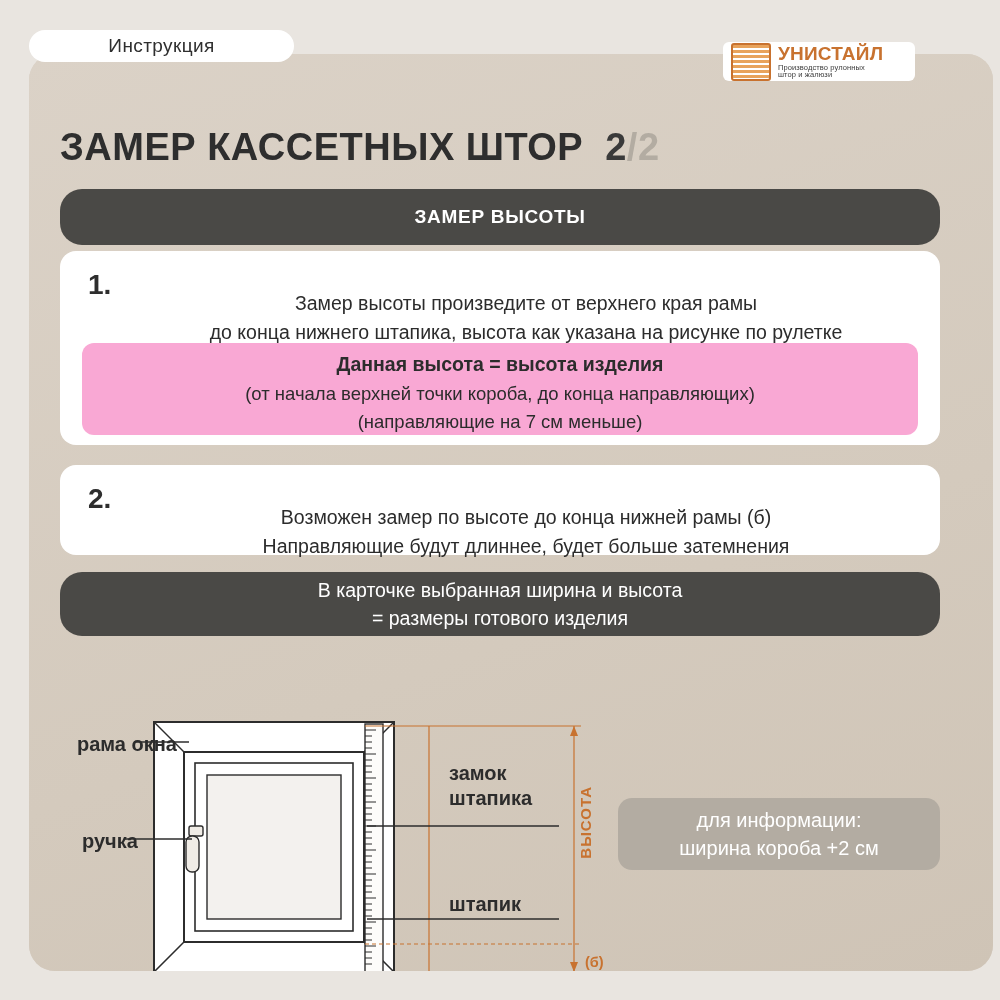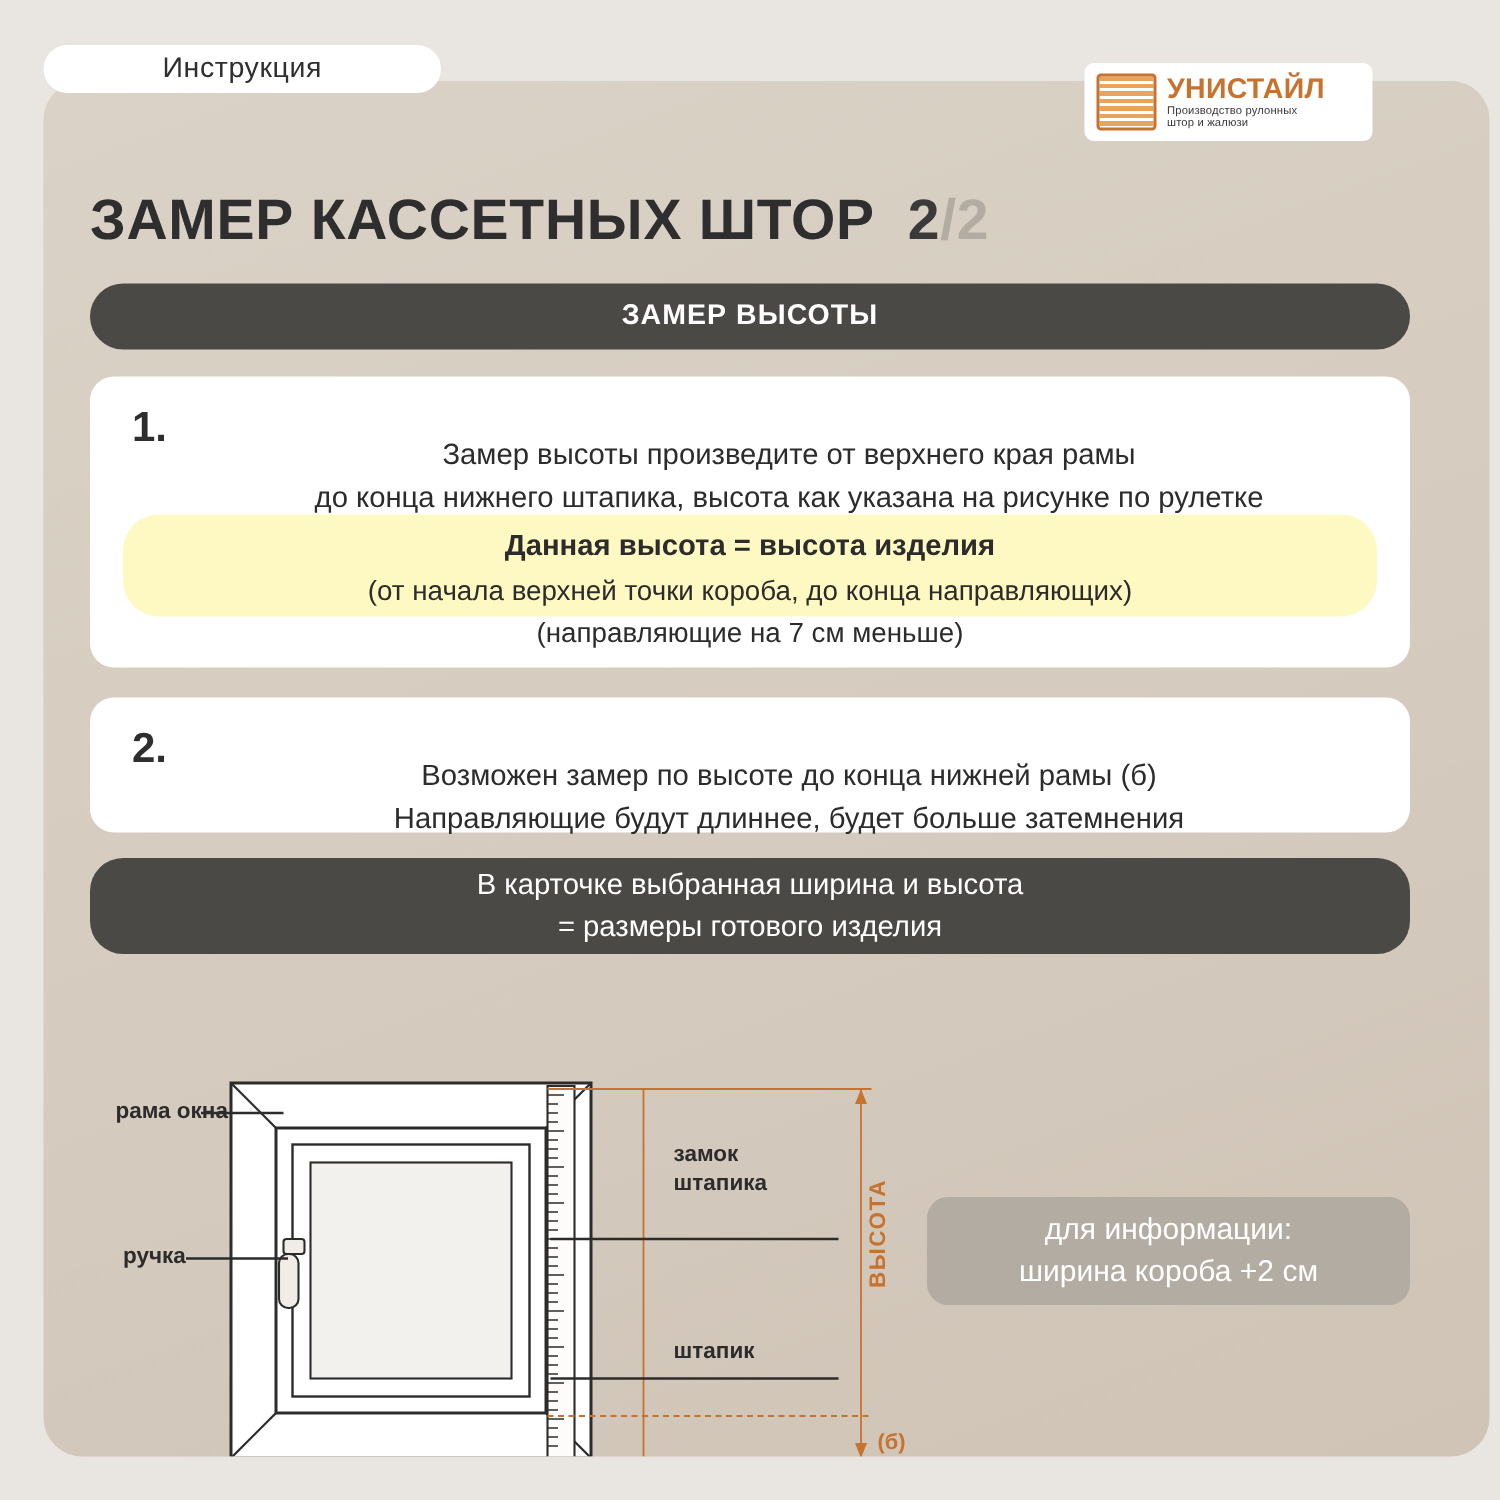--- a/index.html
+++ b/index.html
@@ -37,21 +37,21 @@
     letter-spacing: .4px;
     z-index: 5;
   }
 
   
   .logo-box {
     position: absolute;
     right: 85px;
     top: 42px;
     width: 192px;
-    height: 52px;
+    height: 39px;
     background: #ffffff;
     border-radius: 6px;
     display: flex;
     align-items: center;
     padding: 12px 8px;
     box-sizing: border-box;
     z-index: 6;
   }
   .logo-mark {
     width: 36px;
@@ -118,21 +118,21 @@
     border-radius: 22px;
     color: #ffffff;
     display: flex;
     align-items: center;
     justify-content: center;
     text-align: center;
     box-sizing: border-box;
   }
   #height-bar {
     top: 135px;
-    height: 44px;
+    height: 56px;
     font-size: 19px;
     font-weight: bold;
     letter-spacing: .7px;
   }
   #card-bar {
     top: 518px;
     height: 64px;
     font-size: 19.5px;
     line-height: 1.45;
     flex-direction: column;
@@ -171,23 +171,23 @@
     color: #2c2c2c;
     line-height: 1.5;
     margin-top: 20px;
   }
 
   .beige-note {
     position: absolute;
     left: 22px;
     right: 22px;
     top: 92px;
-    height: 68px;
-    background: #fef9c3;
-    border-radius: 24px;
+    height: 92px;
+    background: #f9a8d4;
+    border-radius: 12px;
     text-align: center;
     font-size: 18.5px;
     color: #2c2c2c;
     line-height: 1.52;
     padding-top: 7px;
     box-sizing: border-box;
   }
   .beige-note .bold { font-weight: bold; font-size: 19.5px; }
 
   
@@ -212,21 +212,21 @@
   
   .diagram {
     position: absolute;
     left: 0;
     top: 600px;
     width: 942px;
     height: 317px;
   }
   .lbl {
     position: absolute;
-    font-size: 15px;
+    font-size: 20px;
     font-weight: bold;
     color: #2c2c2c;
     line-height: 1.25;
     white-space: pre-line;
   }
   .orange-txt {
     position: absolute;
     color: #c8722f;
     font-weight: bold;
     font-size: 14.5px;

